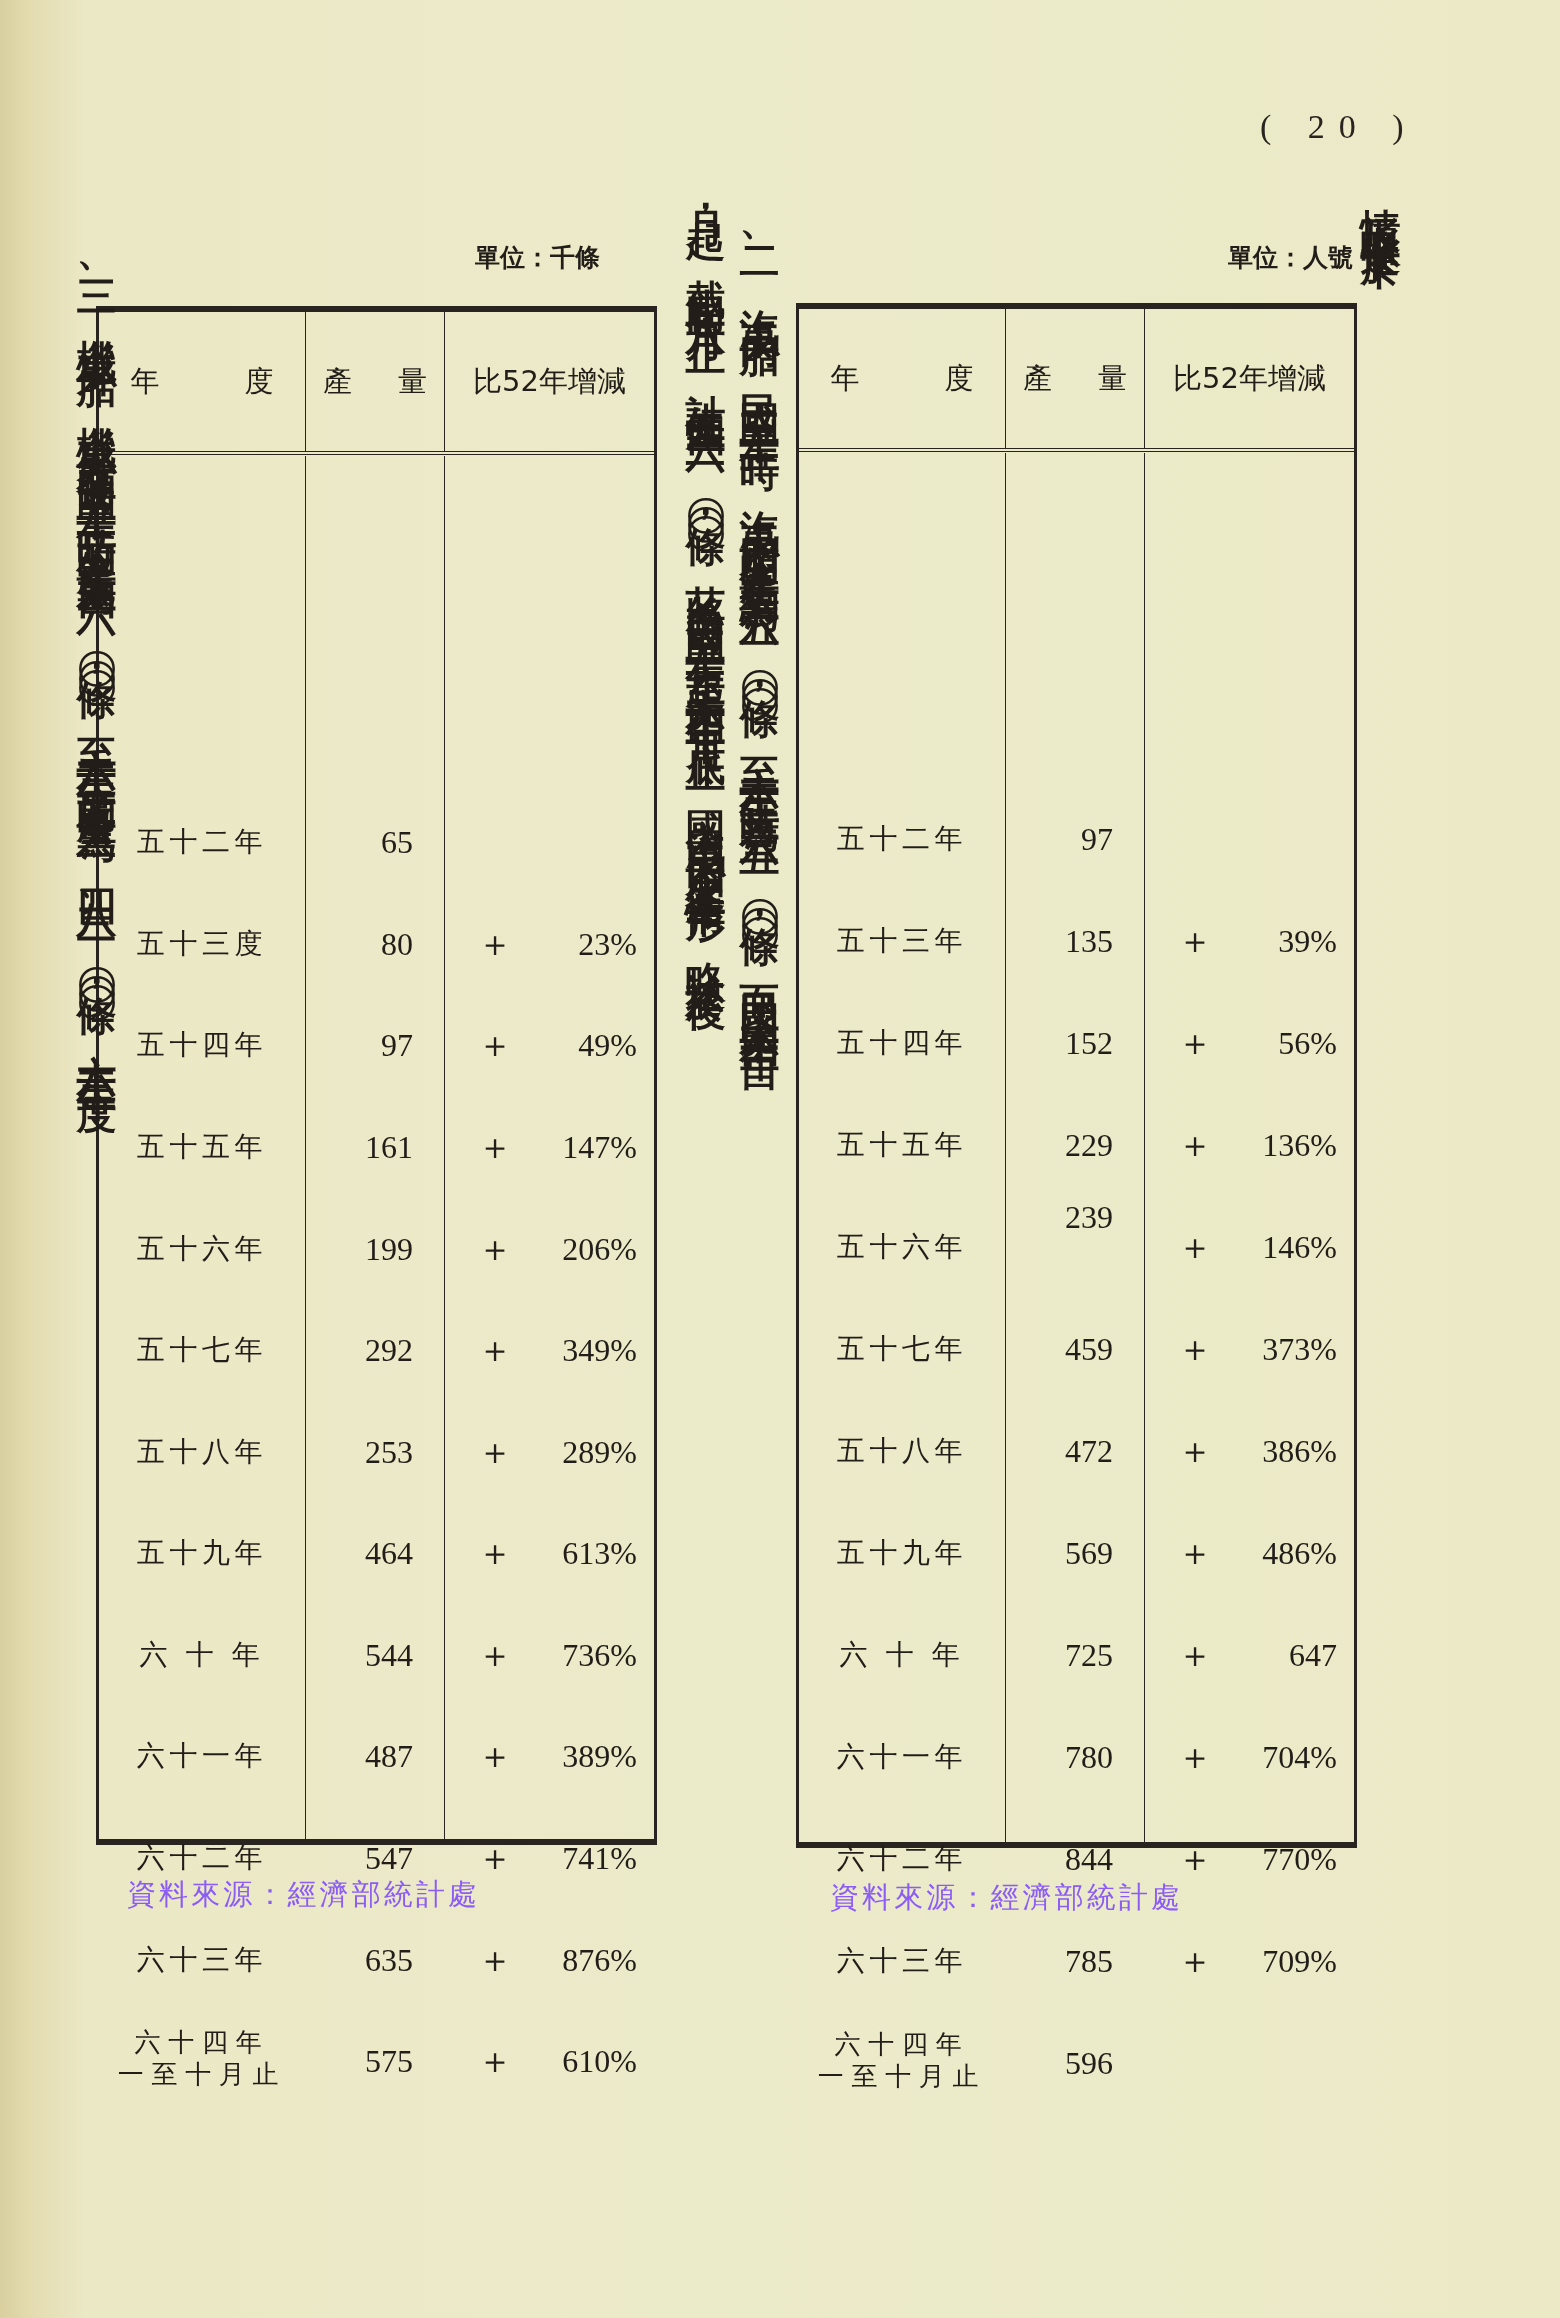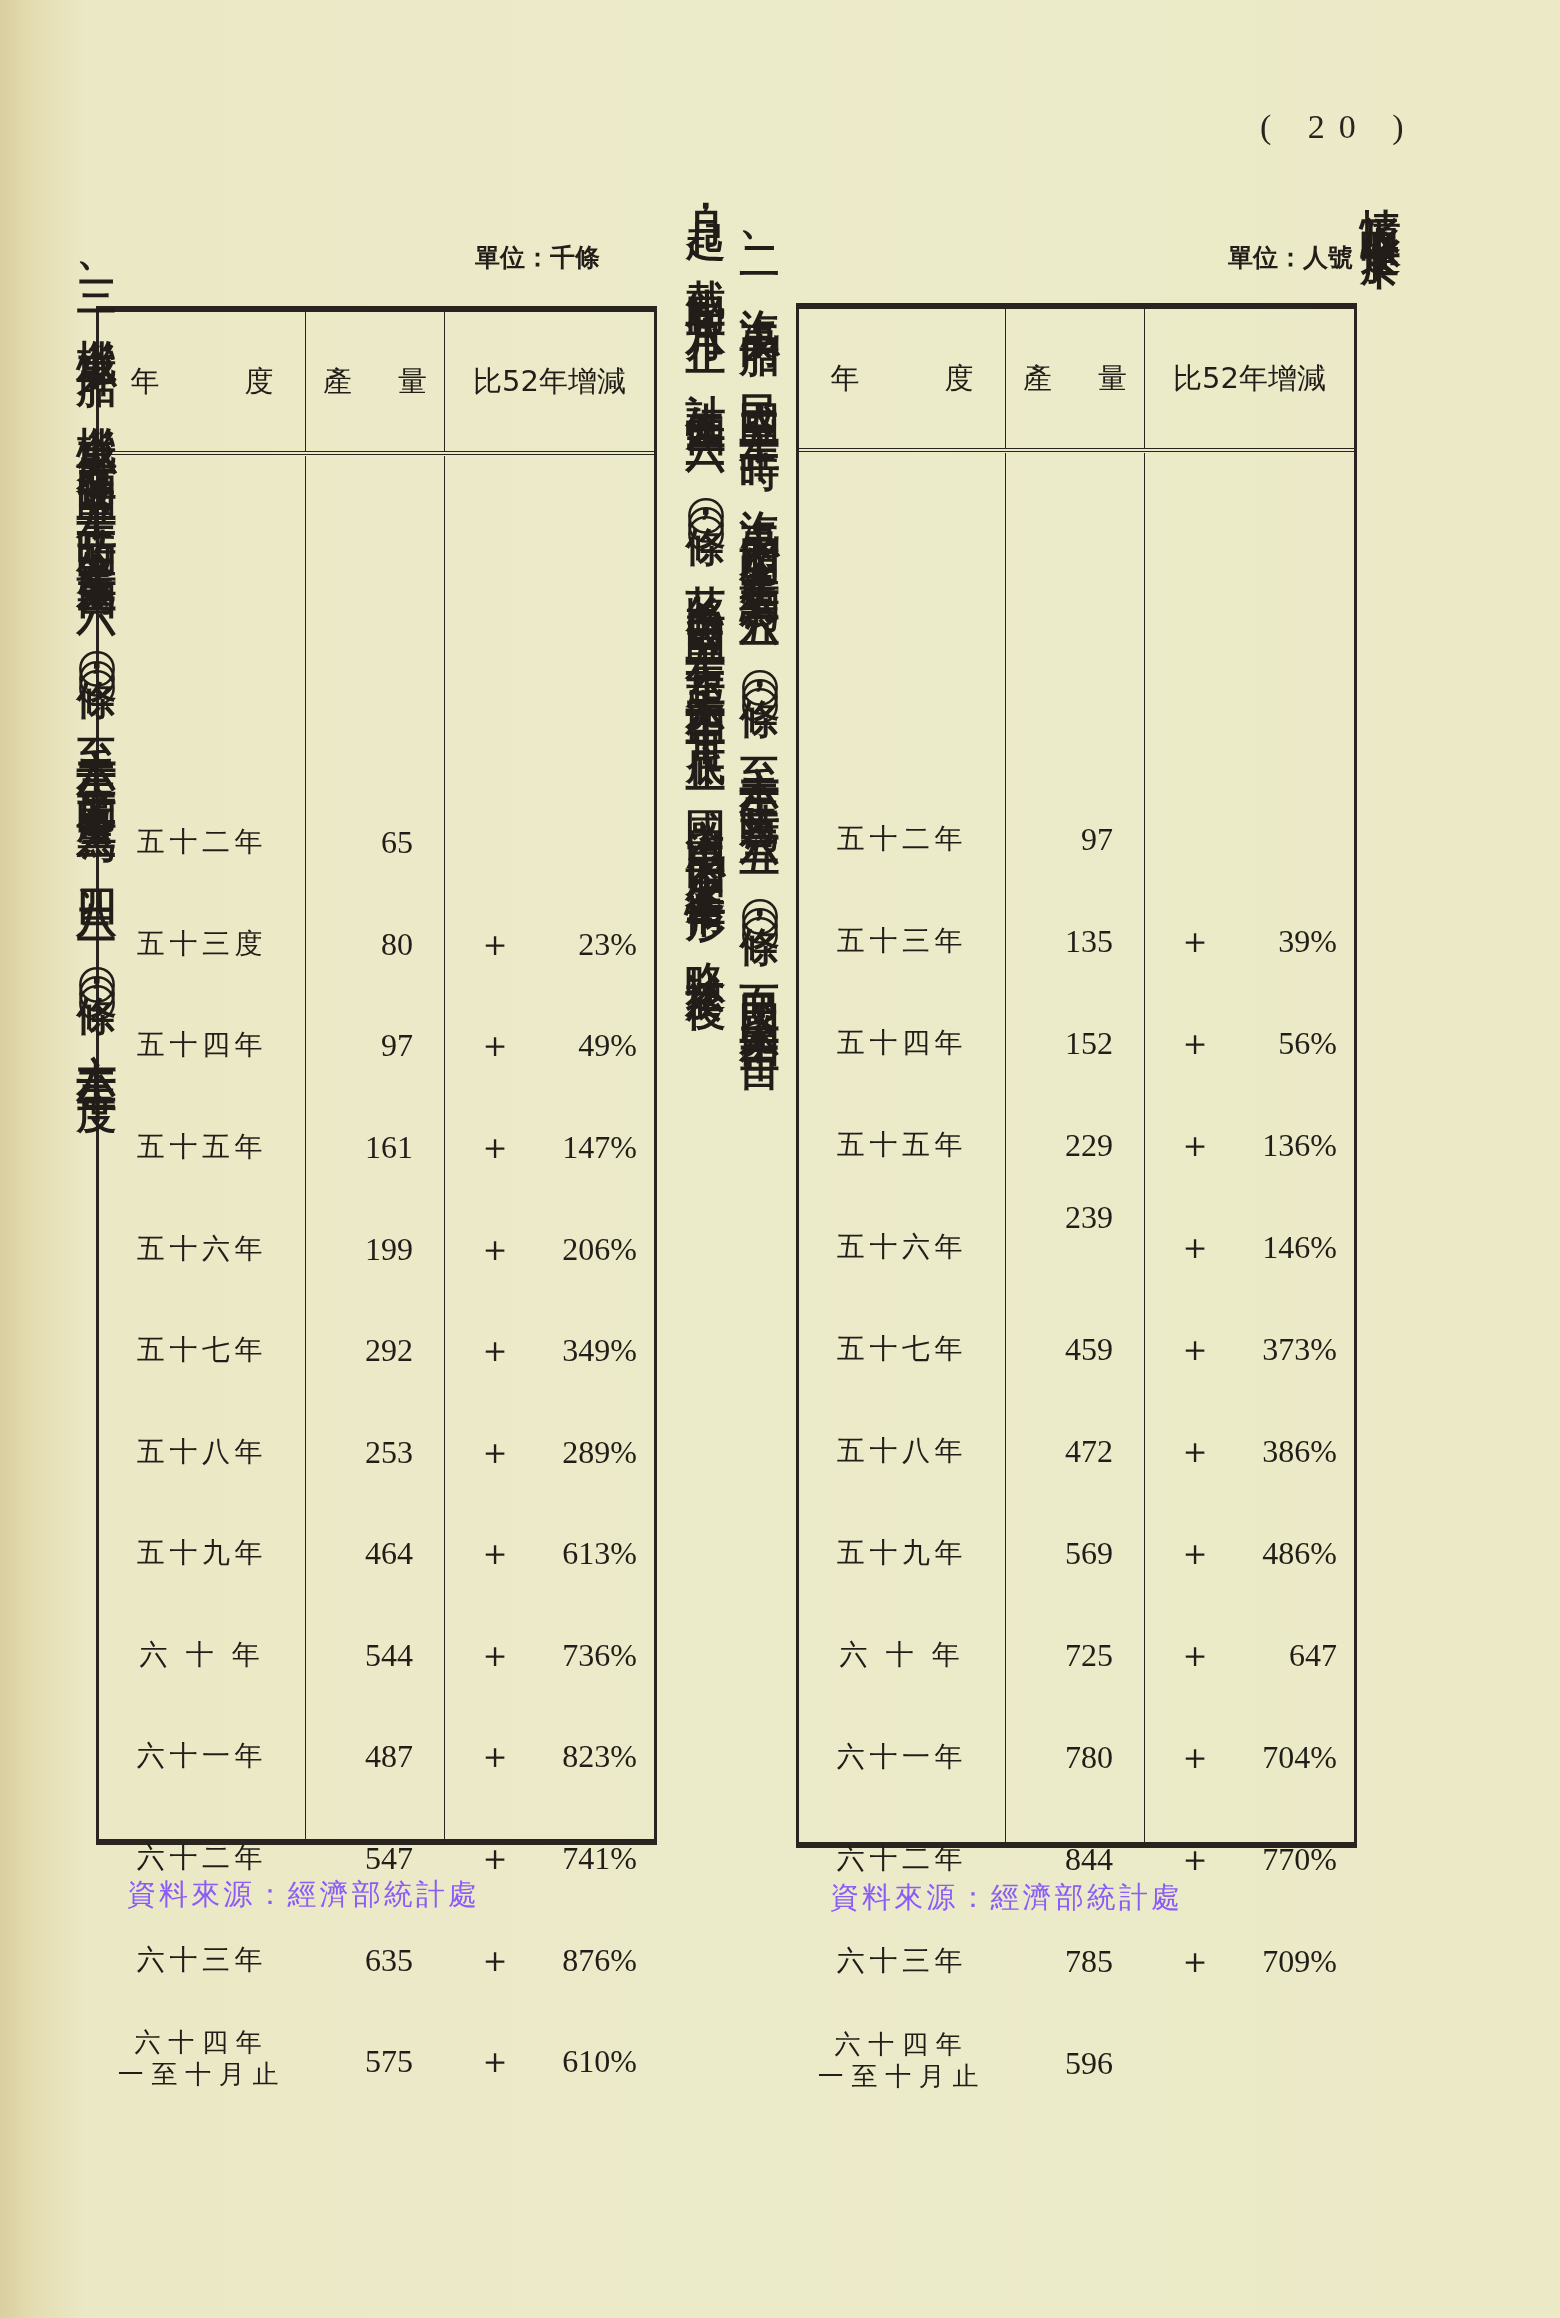--- a/index.html
+++ b/index.html
@@ -250,21 +250,21 @@
         <div class="cell chg" style="top: 1066px;">
           <span class="plus">＋</span>
           <span>613%</span>
         </div>
         <div class="cell chg" style="top: 1168px;">
           <span class="plus">＋</span>
           <span>736%</span>
         </div>
         <div class="cell chg" style="top: 1269px;">
           <span class="plus">＋</span>
-          <span>823%</span>
+          <span>389%</span>
         </div>
         <div class="cell chg" style="top: 1371px;">
           <span class="plus">＋</span>
           <span>741%</span>
         </div>
         <div class="cell chg" style="top: 1473px;">
           <span class="plus">＋</span>
           <span>876%</span>
         </div>
         <div class="cell chg" style="top: 1574px;">

